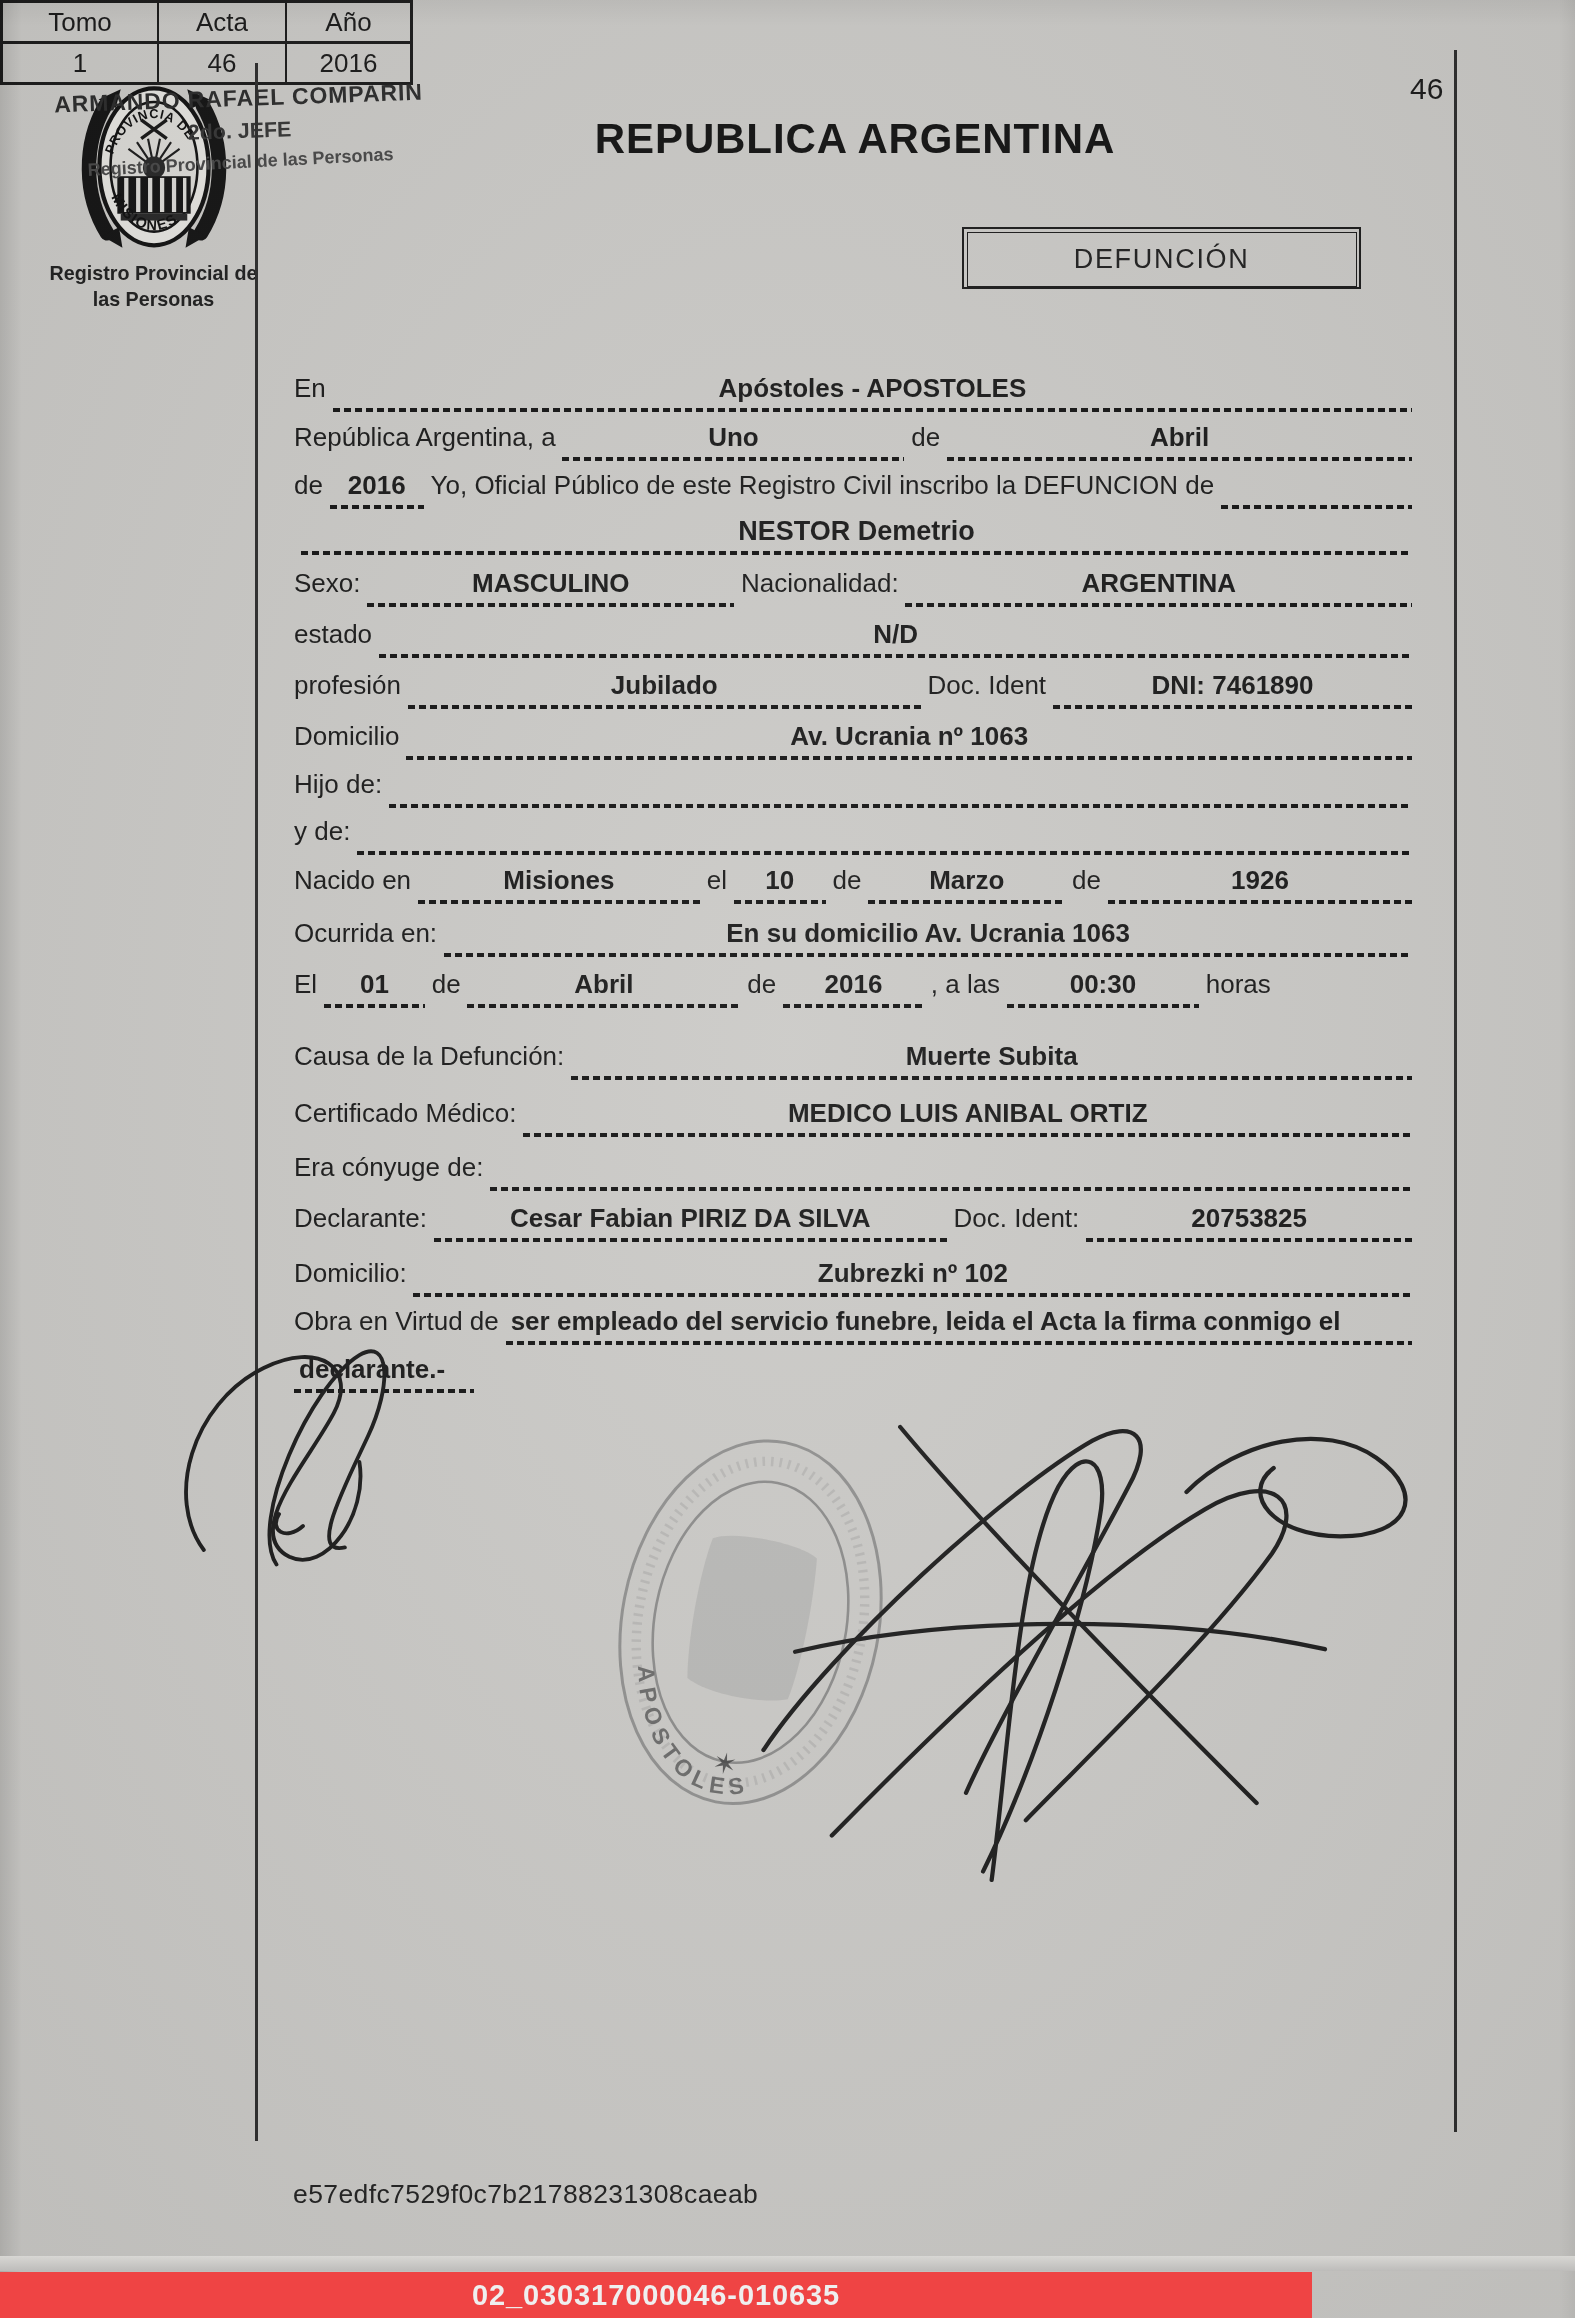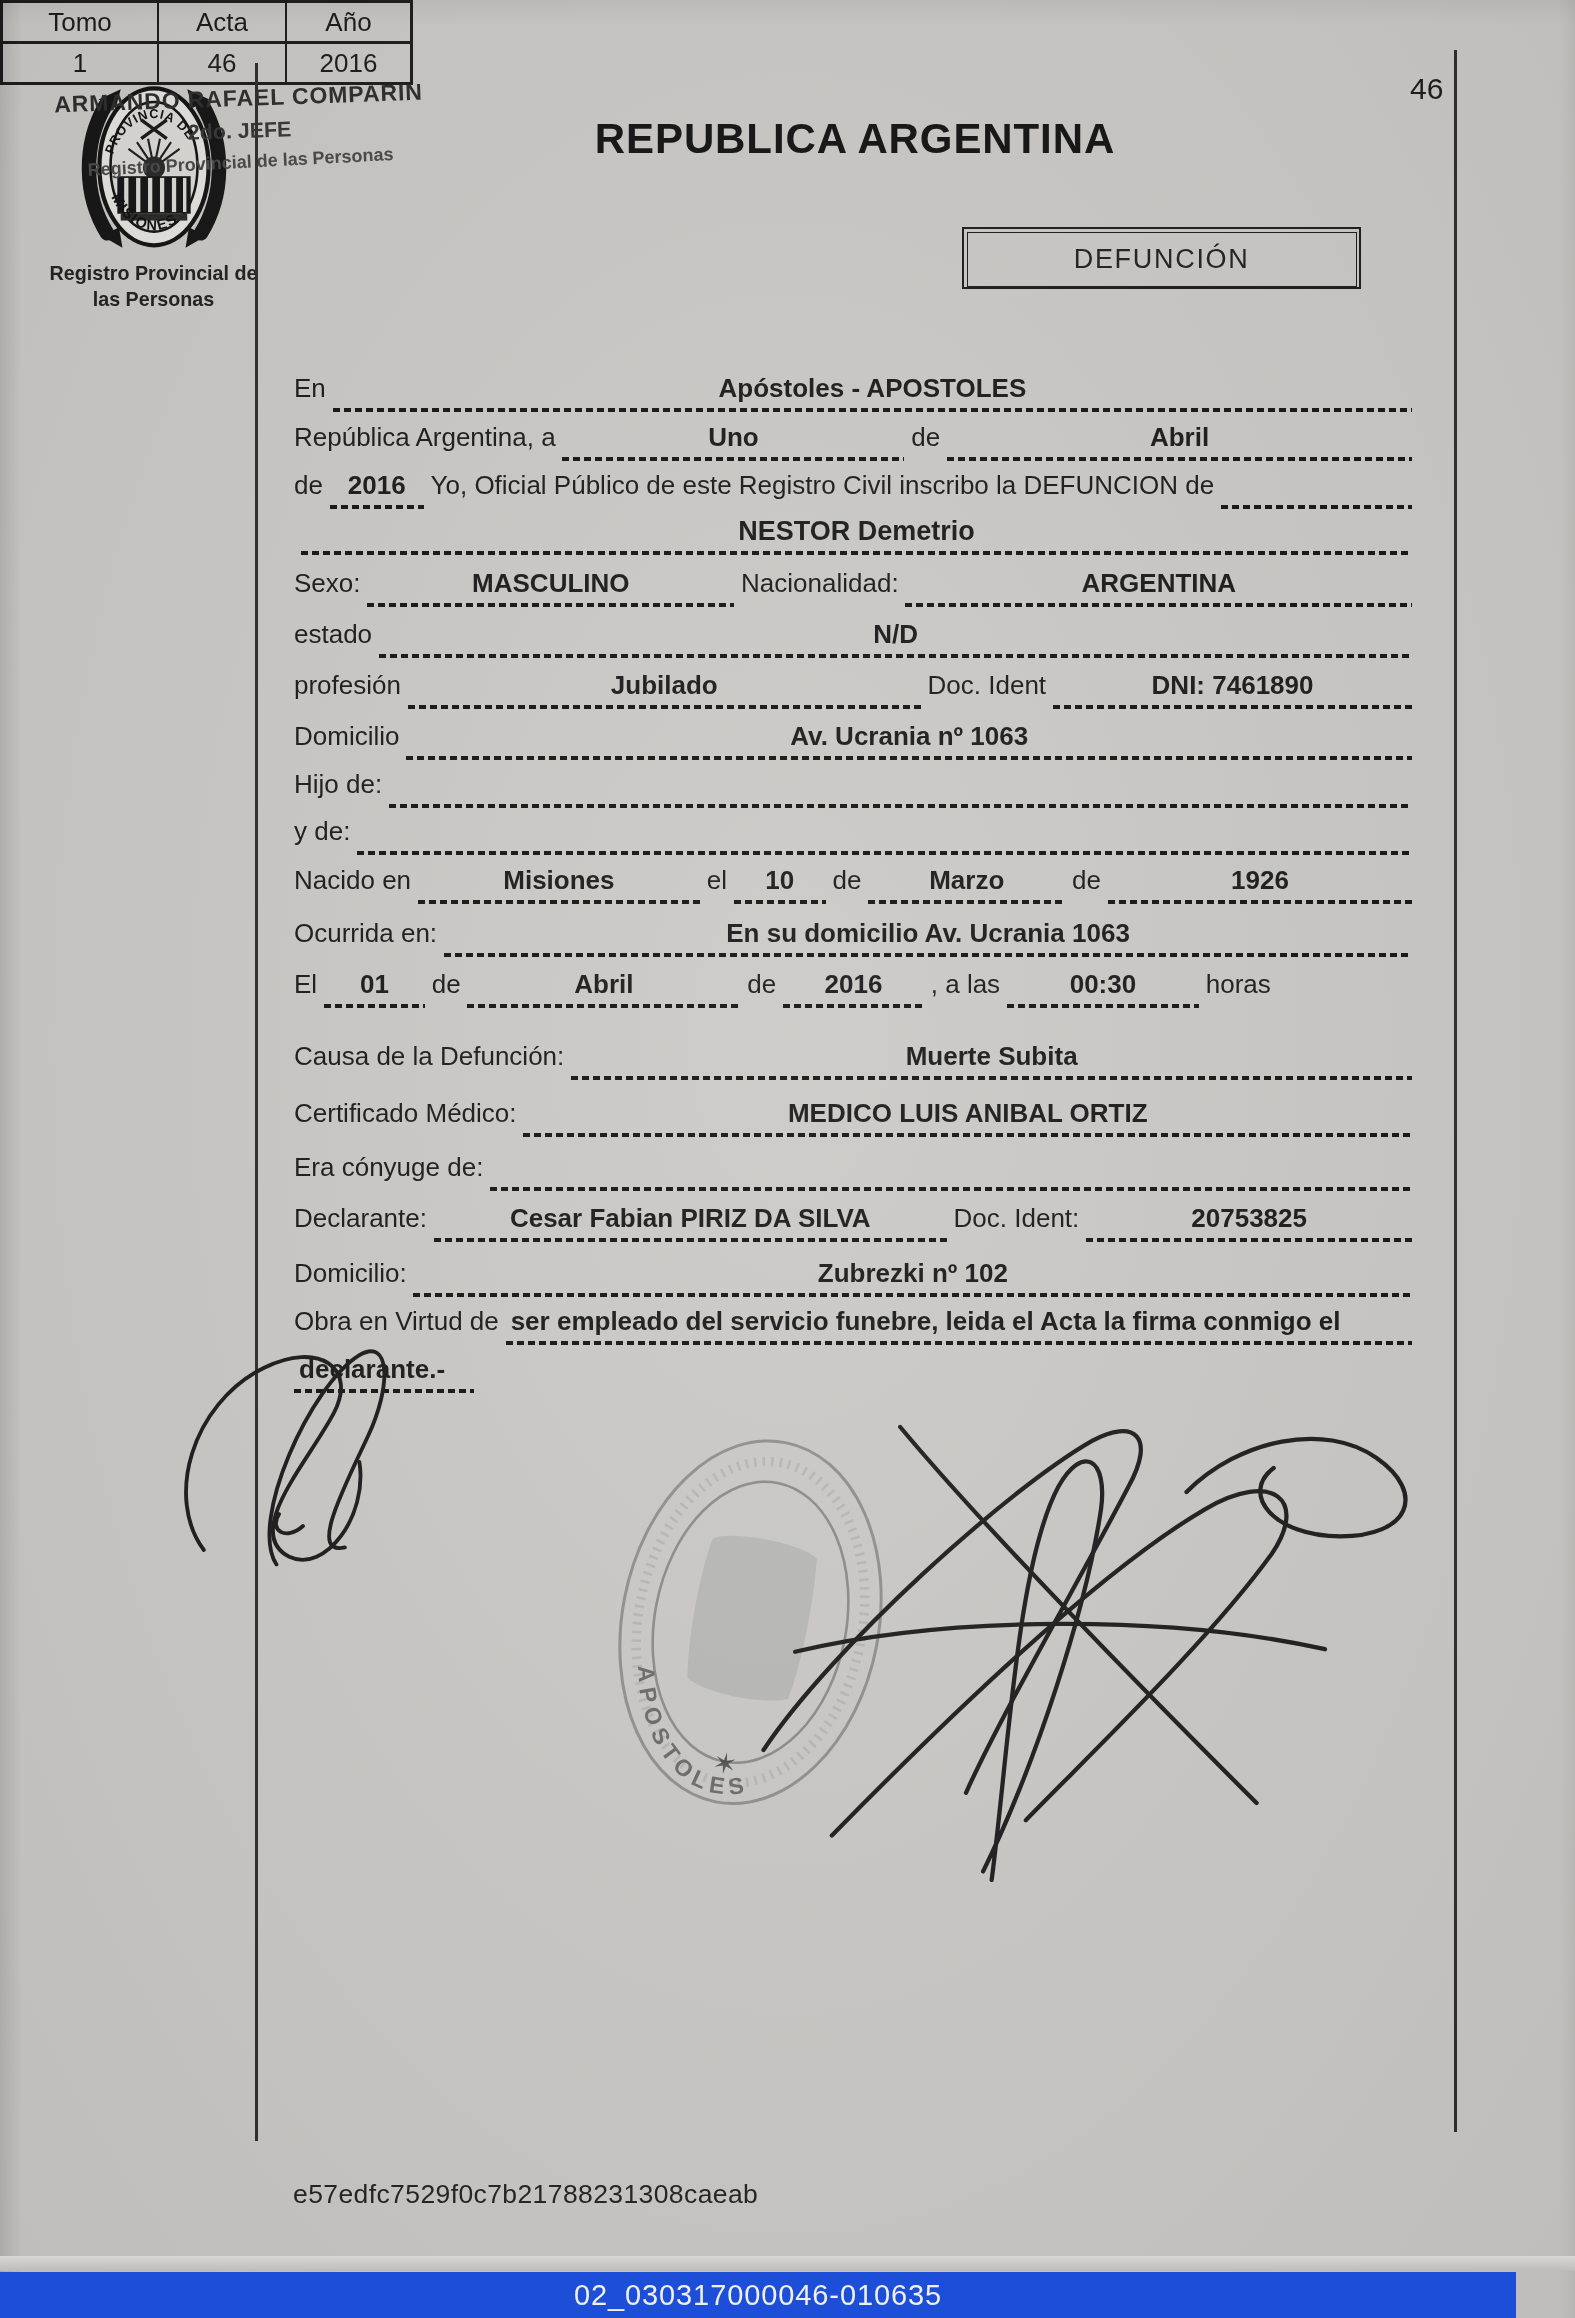--- a/index.html
+++ b/index.html
@@ -52,22 +52,22 @@
   .r4 .val{font-size:27px;}
   
   .sig{position:absolute;z-index:10;}
   .jefe-stamp{left:880px;top:1514px;width:479px;text-align:center;transform:rotate(-2deg);z-index:5;color:#2e2e2e;}
   .jefe-stamp .l1{font-size:23px;font-weight:700;letter-spacing:0.9px;}
   .jefe-stamp .l2{font-size:21.4px;font-weight:700;margin-top:6.8px;color:#383838;}
   .jefe-stamp .l3{font-size:18px;font-weight:700;margin-top:8.5px;color:#4a4a4a;transform:rotate(-1deg);}
   
   .hash{left:293px;top:2179px;font-size:26.5px;letter-spacing:0.4px;color:#242424;z-index:3;}
   .prebar{left:0;top:2256px;width:1576px;height:15.4px;background:linear-gradient(180deg,#d8d7d4,#bdbcba);z-index:41;}
-  .footer-bar{left:0;top:2272px;width:1516px;height:47px;background:#1d4ed8;z-index:42;
-    display:flex;align-items:center;justify-content:center;}
+  .footer-bar{left:0;top:2272px;width:1312px;height:47px;background:#ef4444;z-index:42;
+    display:flex;align-items:center;justify-content:center;font-weight:bold;}
   .footer-bar span{color:#efefef;font-size:29px;letter-spacing:0.9px;}
 </style>
 </head>
 <body>
 
 <div class="page">
 
   <div class="rule rule-left"></div>
   <div class="rule rule-right"></div>
 

